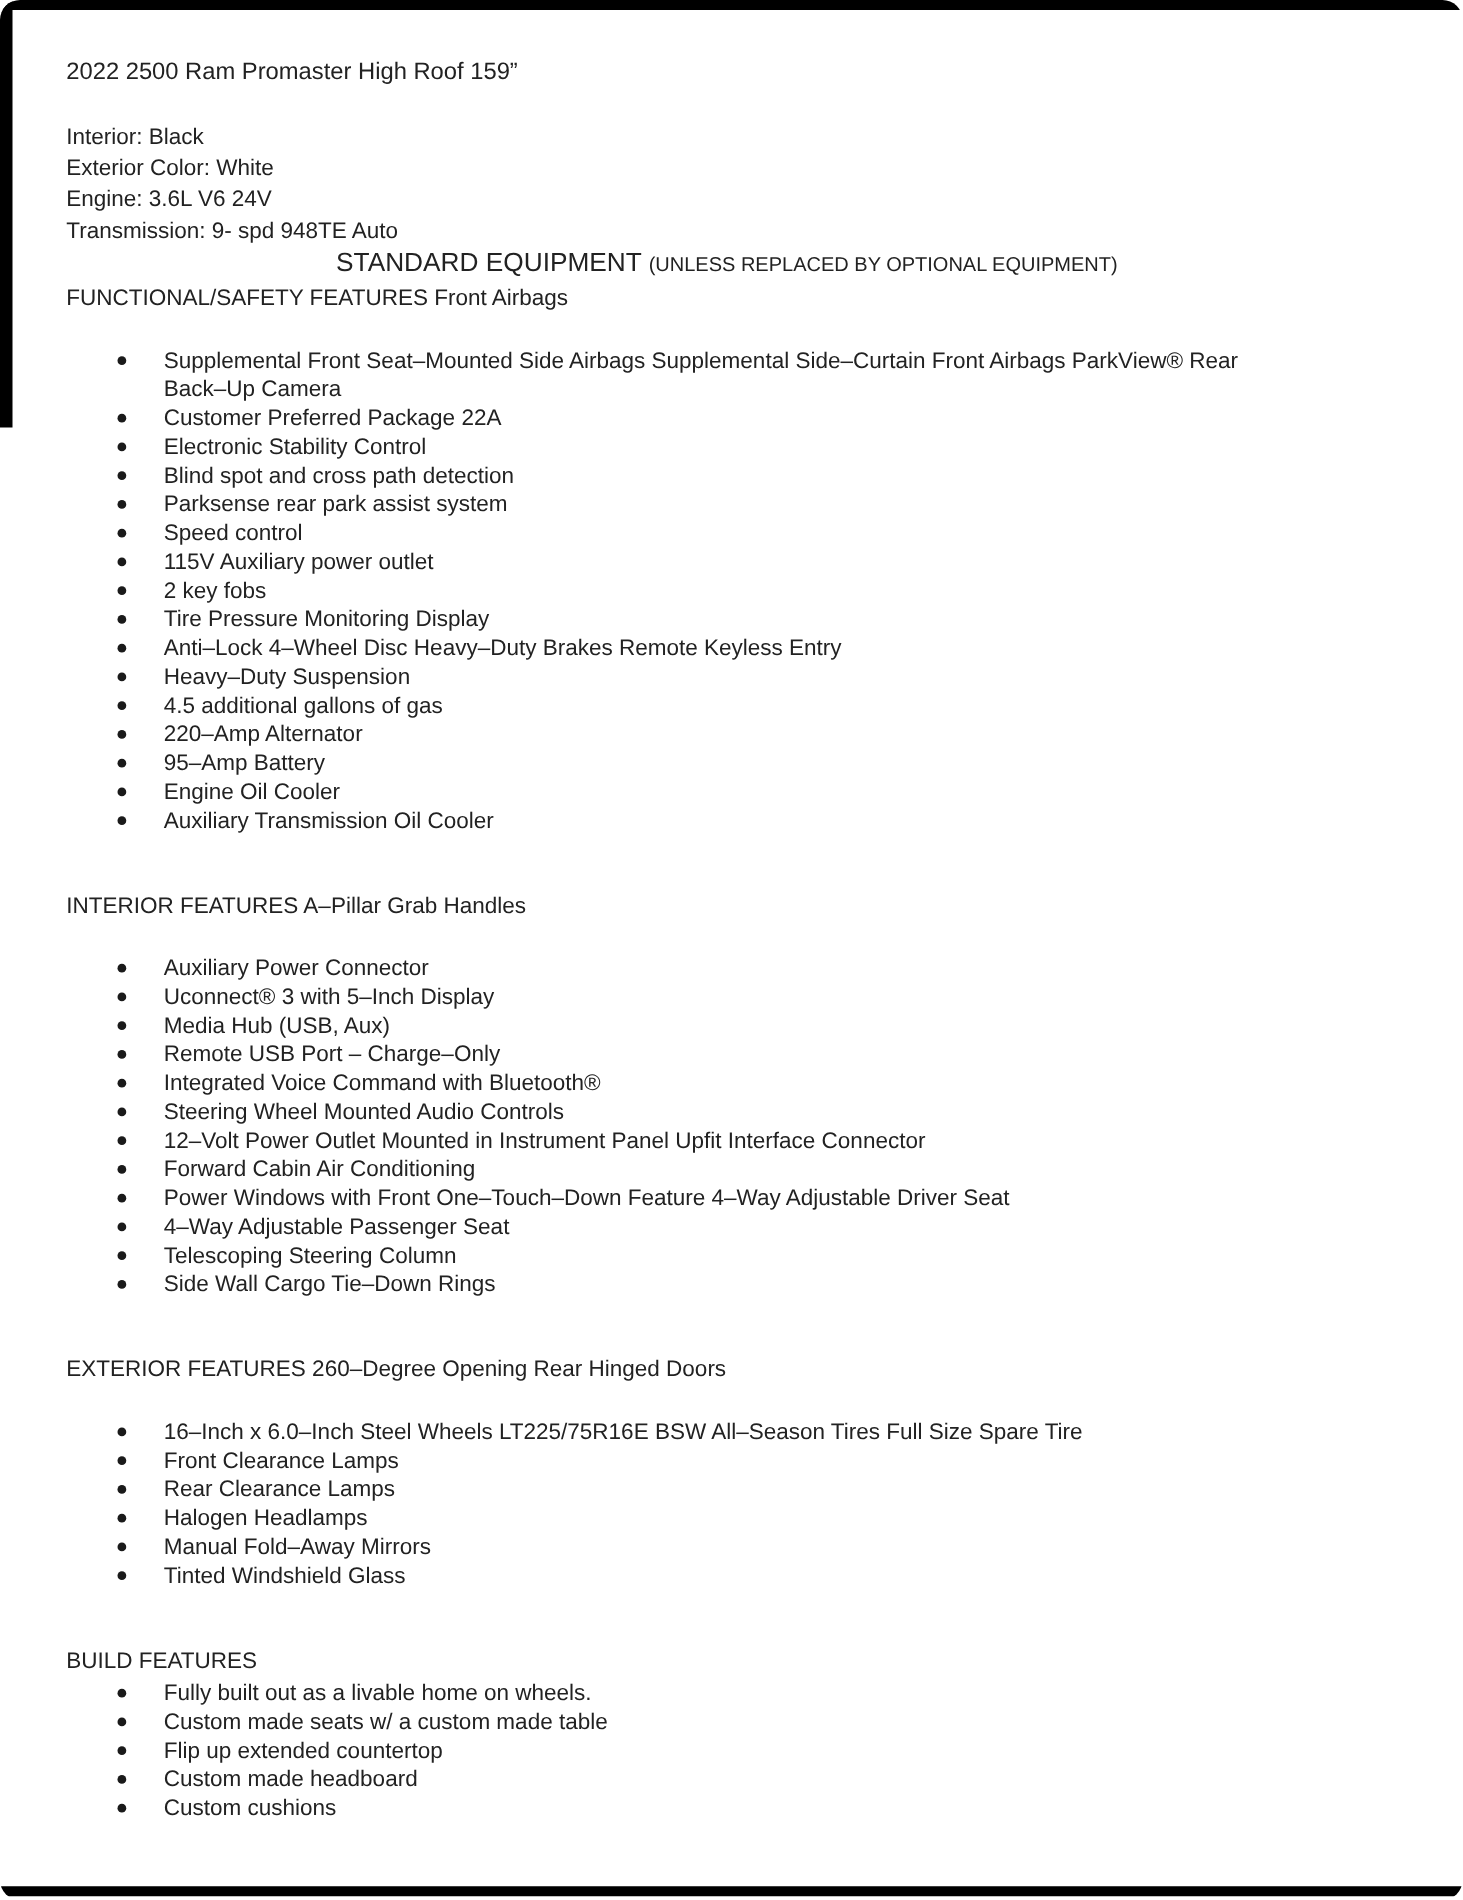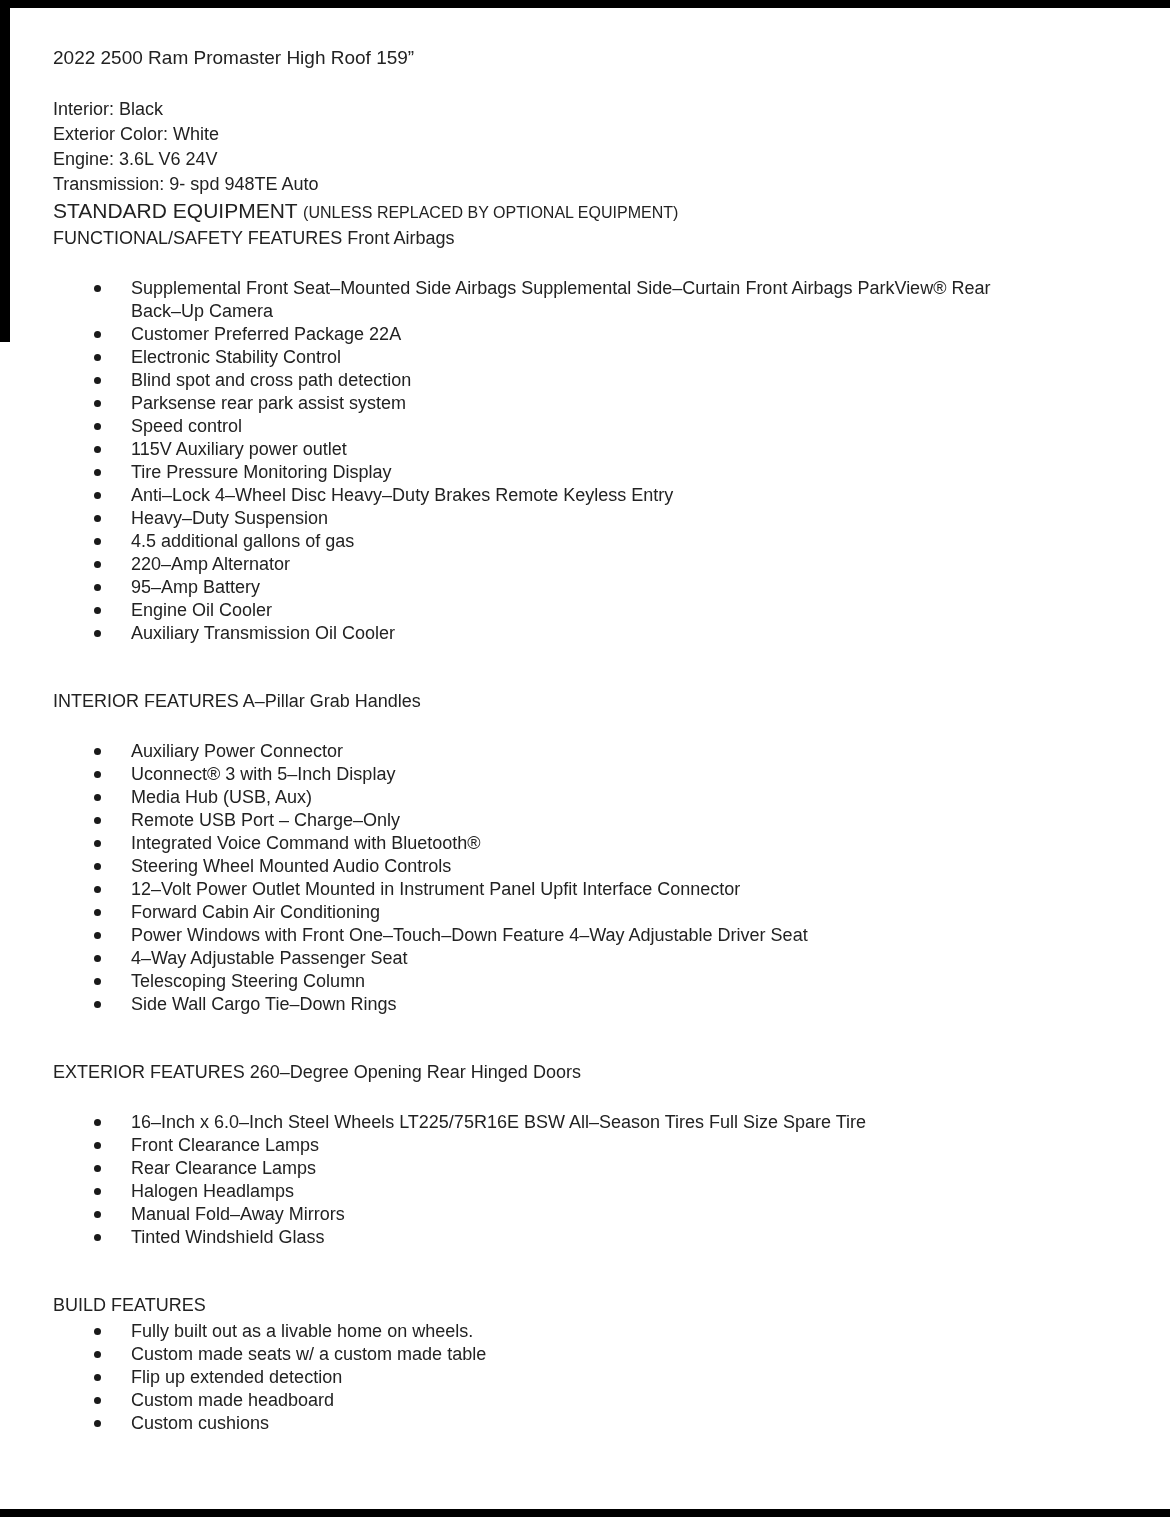--- a/index.html
+++ b/index.html
@@ -8,20 +8,21 @@
     background: #ffffff;
     font-family: "Liberation Sans", sans-serif;
     color: #222222;
   }
   .page {
     position: relative;
     width: 1170px;
     height: 1520px;
     background: #ffffff;
     overflow: hidden;
+    border-radius: 16px;
   }
   
   .top-border {
     position: absolute;
     top: 0; left: 0;
     width: 100%; height: 8px;
     background: #000000;
   }
   .left-border {
     position: absolute;
@@ -53,20 +54,21 @@
     margin: 0;
     padding: 0;
     font-size: 18px;
     line-height: 25px;
   }
   .std-line {
     font-size: 21px;
     line-height: 27px;
     margin: 0;
     font-weight: 400;
+    text-align: center;
   }
   .std-note {
     font-size: 16px;
   }
   .section-heading {
     font-size: 18px;
     line-height: 25px;
     font-weight: 400;
     margin: 44px 0 0 0;
   }
@@ -123,20 +125,21 @@
     <div class="section first">
       <h2 class="section-heading">FUNCTIONAL/SAFETY FEATURES Front Airbags</h2>
       <ul class="feature-list">
           <li>Supplemental Front Seat–Mounted Side Airbags Supplemental Side–Curtain Front Airbags ParkView® Rear Back–Up Camera</li>
           <li>Customer Preferred Package 22A</li>
           <li>Electronic Stability Control</li>
           <li>Blind spot and cross path detection</li>
           <li>Parksense rear park assist system</li>
           <li>Speed control</li>
           <li>115V Auxiliary power outlet</li>
+          <li>2 key fobs</li>
           <li>Tire Pressure Monitoring Display</li>
           <li>Anti–Lock 4–Wheel Disc Heavy–Duty Brakes Remote Keyless Entry</li>
           <li>Heavy–Duty Suspension</li>
           <li>4.5 additional gallons of gas</li>
           <li>220–Amp Alternator</li>
           <li>95–Amp Battery</li>
           <li>Engine Oil Cooler</li>
           <li>Auxiliary Transmission Oil Cooler</li>
         </ul>
     </div>
@@ -169,20 +172,20 @@
           <li>Manual Fold–Away Mirrors</li>
           <li>Tinted Windshield Glass</li>
         </ul>
     </div>
 
     <div class="section tight">
       <h2 class="section-heading">BUILD FEATURES</h2>
       <ul class="feature-list">
           <li>Fully built out as a livable home on wheels.</li>
           <li>Custom made seats w/ a custom made table</li>
-          <li>Flip up extended detection</li>
+          <li>Flip up extended countertop</li>
           <li>Custom made headboard</li>
           <li>Custom cushions</li>
         </ul>
     </div>
 
   </div>
 </div>
 
 </body></html>

